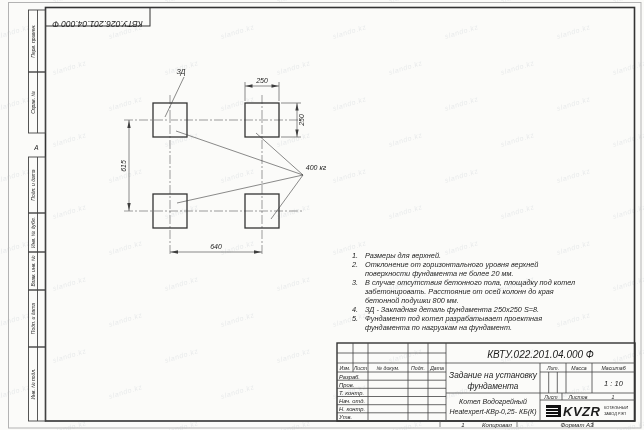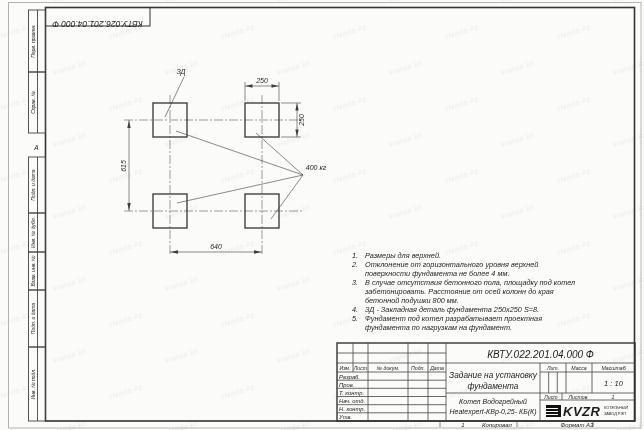--- a/index.html
+++ b/index.html
@@ -267,21 +267,21 @@
     </g>
   </svg>
 
   <div class="notes">
     <div class="note">
       <span class="n">1.</span>
       <span class="t">Размеры для верхней.</span>
     </div>
     <div class="note">
       <span class="n">2.</span>
-      <span class="t">Отклонение от горизонтального уровня верхней поверхности фундамента не более 4 мм.</span>
+      <span class="t">Отклонение от горизонтального уровня верхней поверхности фундамента не более 20 мм.</span>
     </div>
     <div class="note">
       <span class="n">3.</span>
       <span class="t">В случае отсутствия бетонного пола, площадку под котел забетонировать. Расстояние от осей колонн до края бетонной подушки 800 мм.</span>
     </div>
     <div class="note">
       <span class="n">4.</span>
       <span class="t">ЗД - Закладная деталь фундамента 250х250 S=8.</span>
     </div>
     <div class="note">

